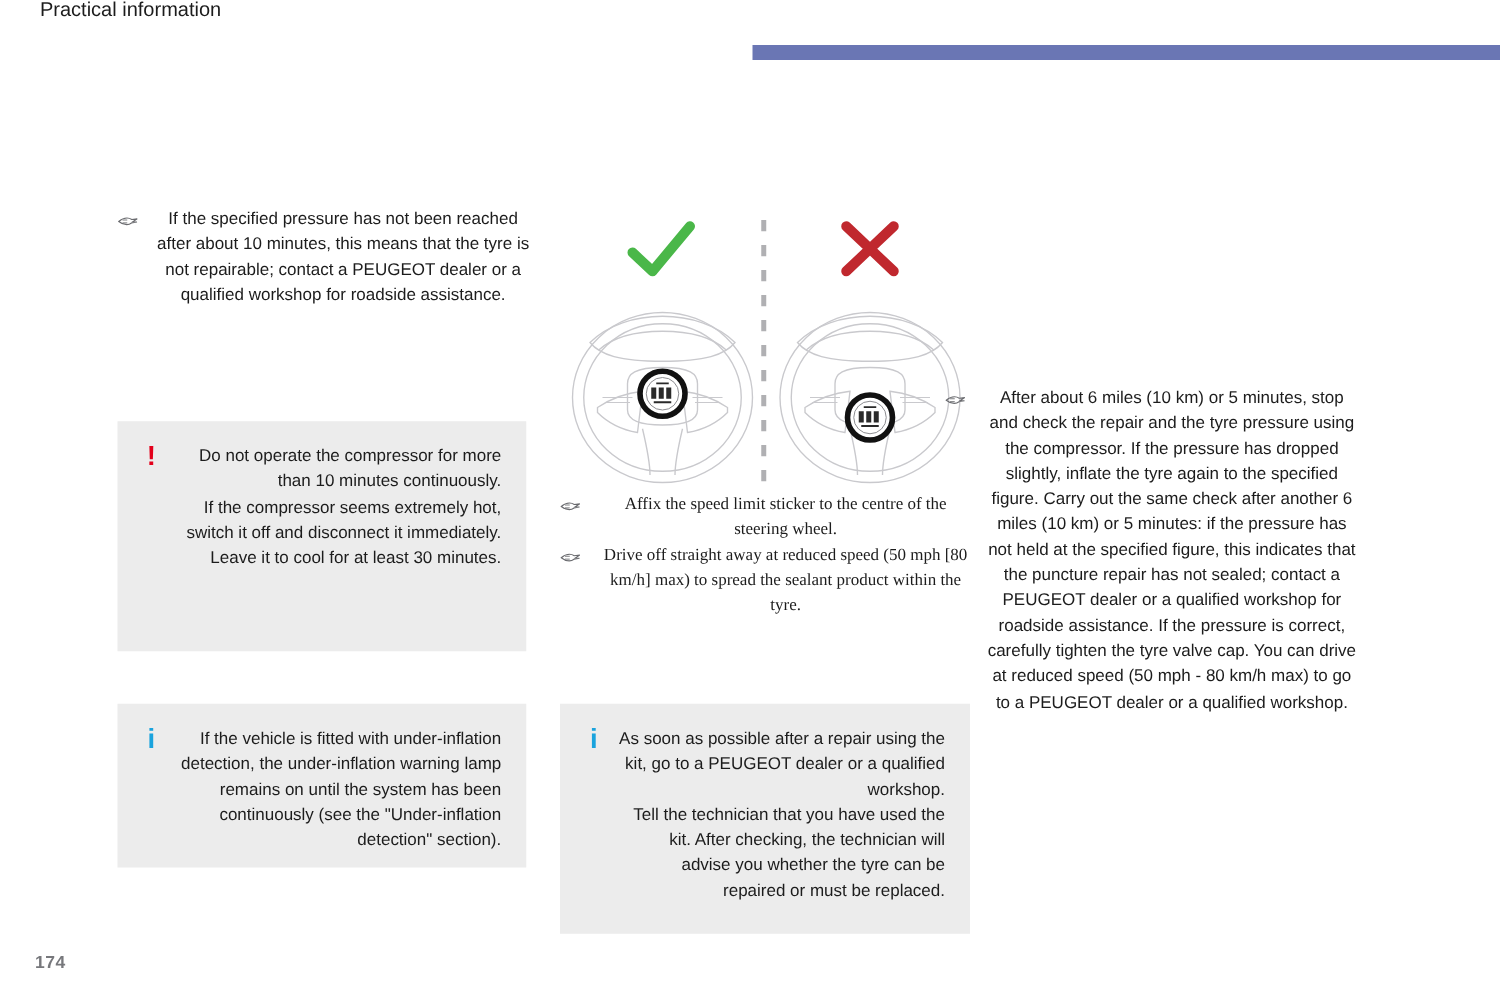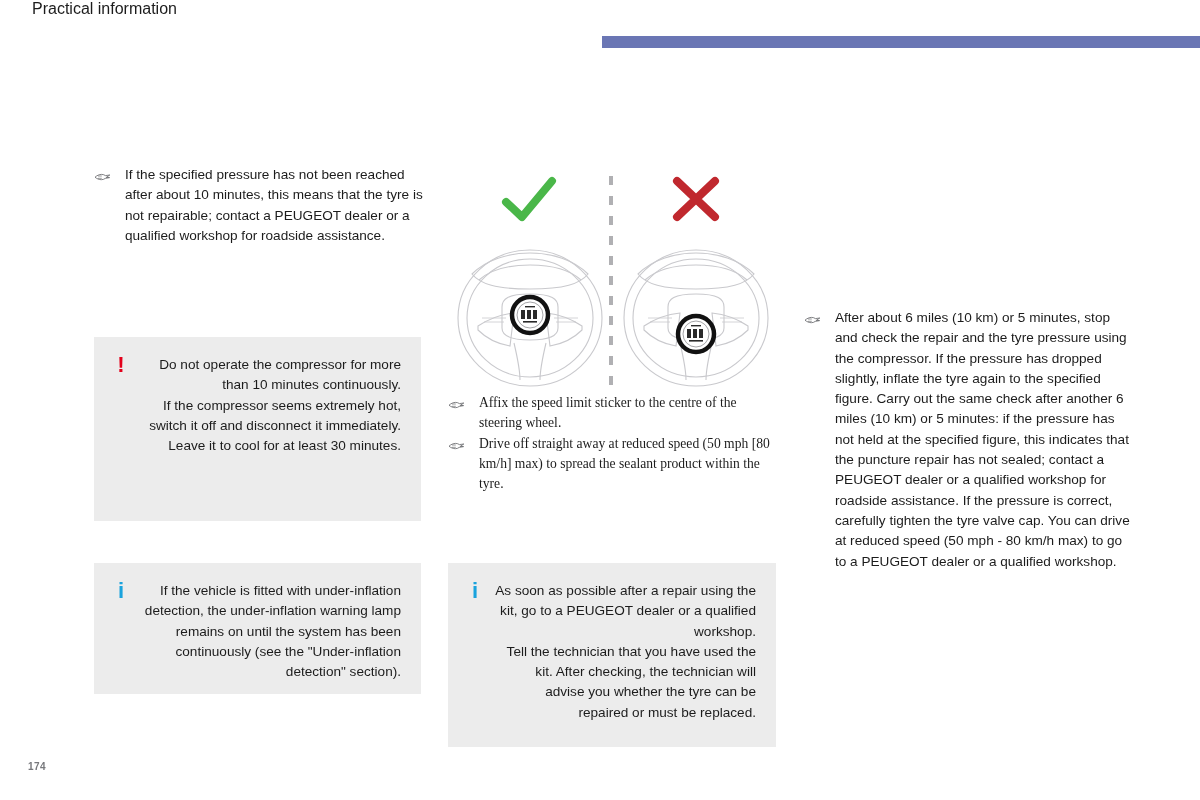--- a/index.html
+++ b/index.html
@@ -32,27 +32,28 @@
     height: 12px;
     background: #6a76b4;
   }
 
   
   .col {
     position: absolute;
   }
   #col-left   { left: 94px;  top: 165px; width: 330px; }
   #col-center { left: 448px; top: 165px; width: 330px; font-family: Liberation Serif, serif; }
-  #col-right  { left: 804px; top: 308px; width: 332px; }
+  #col-right  { left: 756px; top: 308px; width: 332px; }
 
   
   .bullet-list {
     margin: 0;
     padding: 0;
     list-style: none;
+    text-align: center;
   }
   .bullet-item {
     position: relative;
     padding-left: 31px;
     margin-bottom: 0px;
     font-size: 13.6px;
     line-height: 20.3px;
     color: #1c1c1c;
   }
   .bullet-marker {
@@ -124,21 +125,21 @@
     width: 330px;
     height: 222px;
   }
   #illustration-steering-wheels svg { display: block; }
 
   
   #page-number {
     position: absolute;
     left: 28px;
     top: 761px;
-    font-size: 10px;
+    font-size: 14px;
     font-weight: bold;
     color: #77787c;
     letter-spacing: 0.4px;
   }
 </style>
 </head>
 <body>
 
 <div id="header-section">
   <div>Practical information</div>

